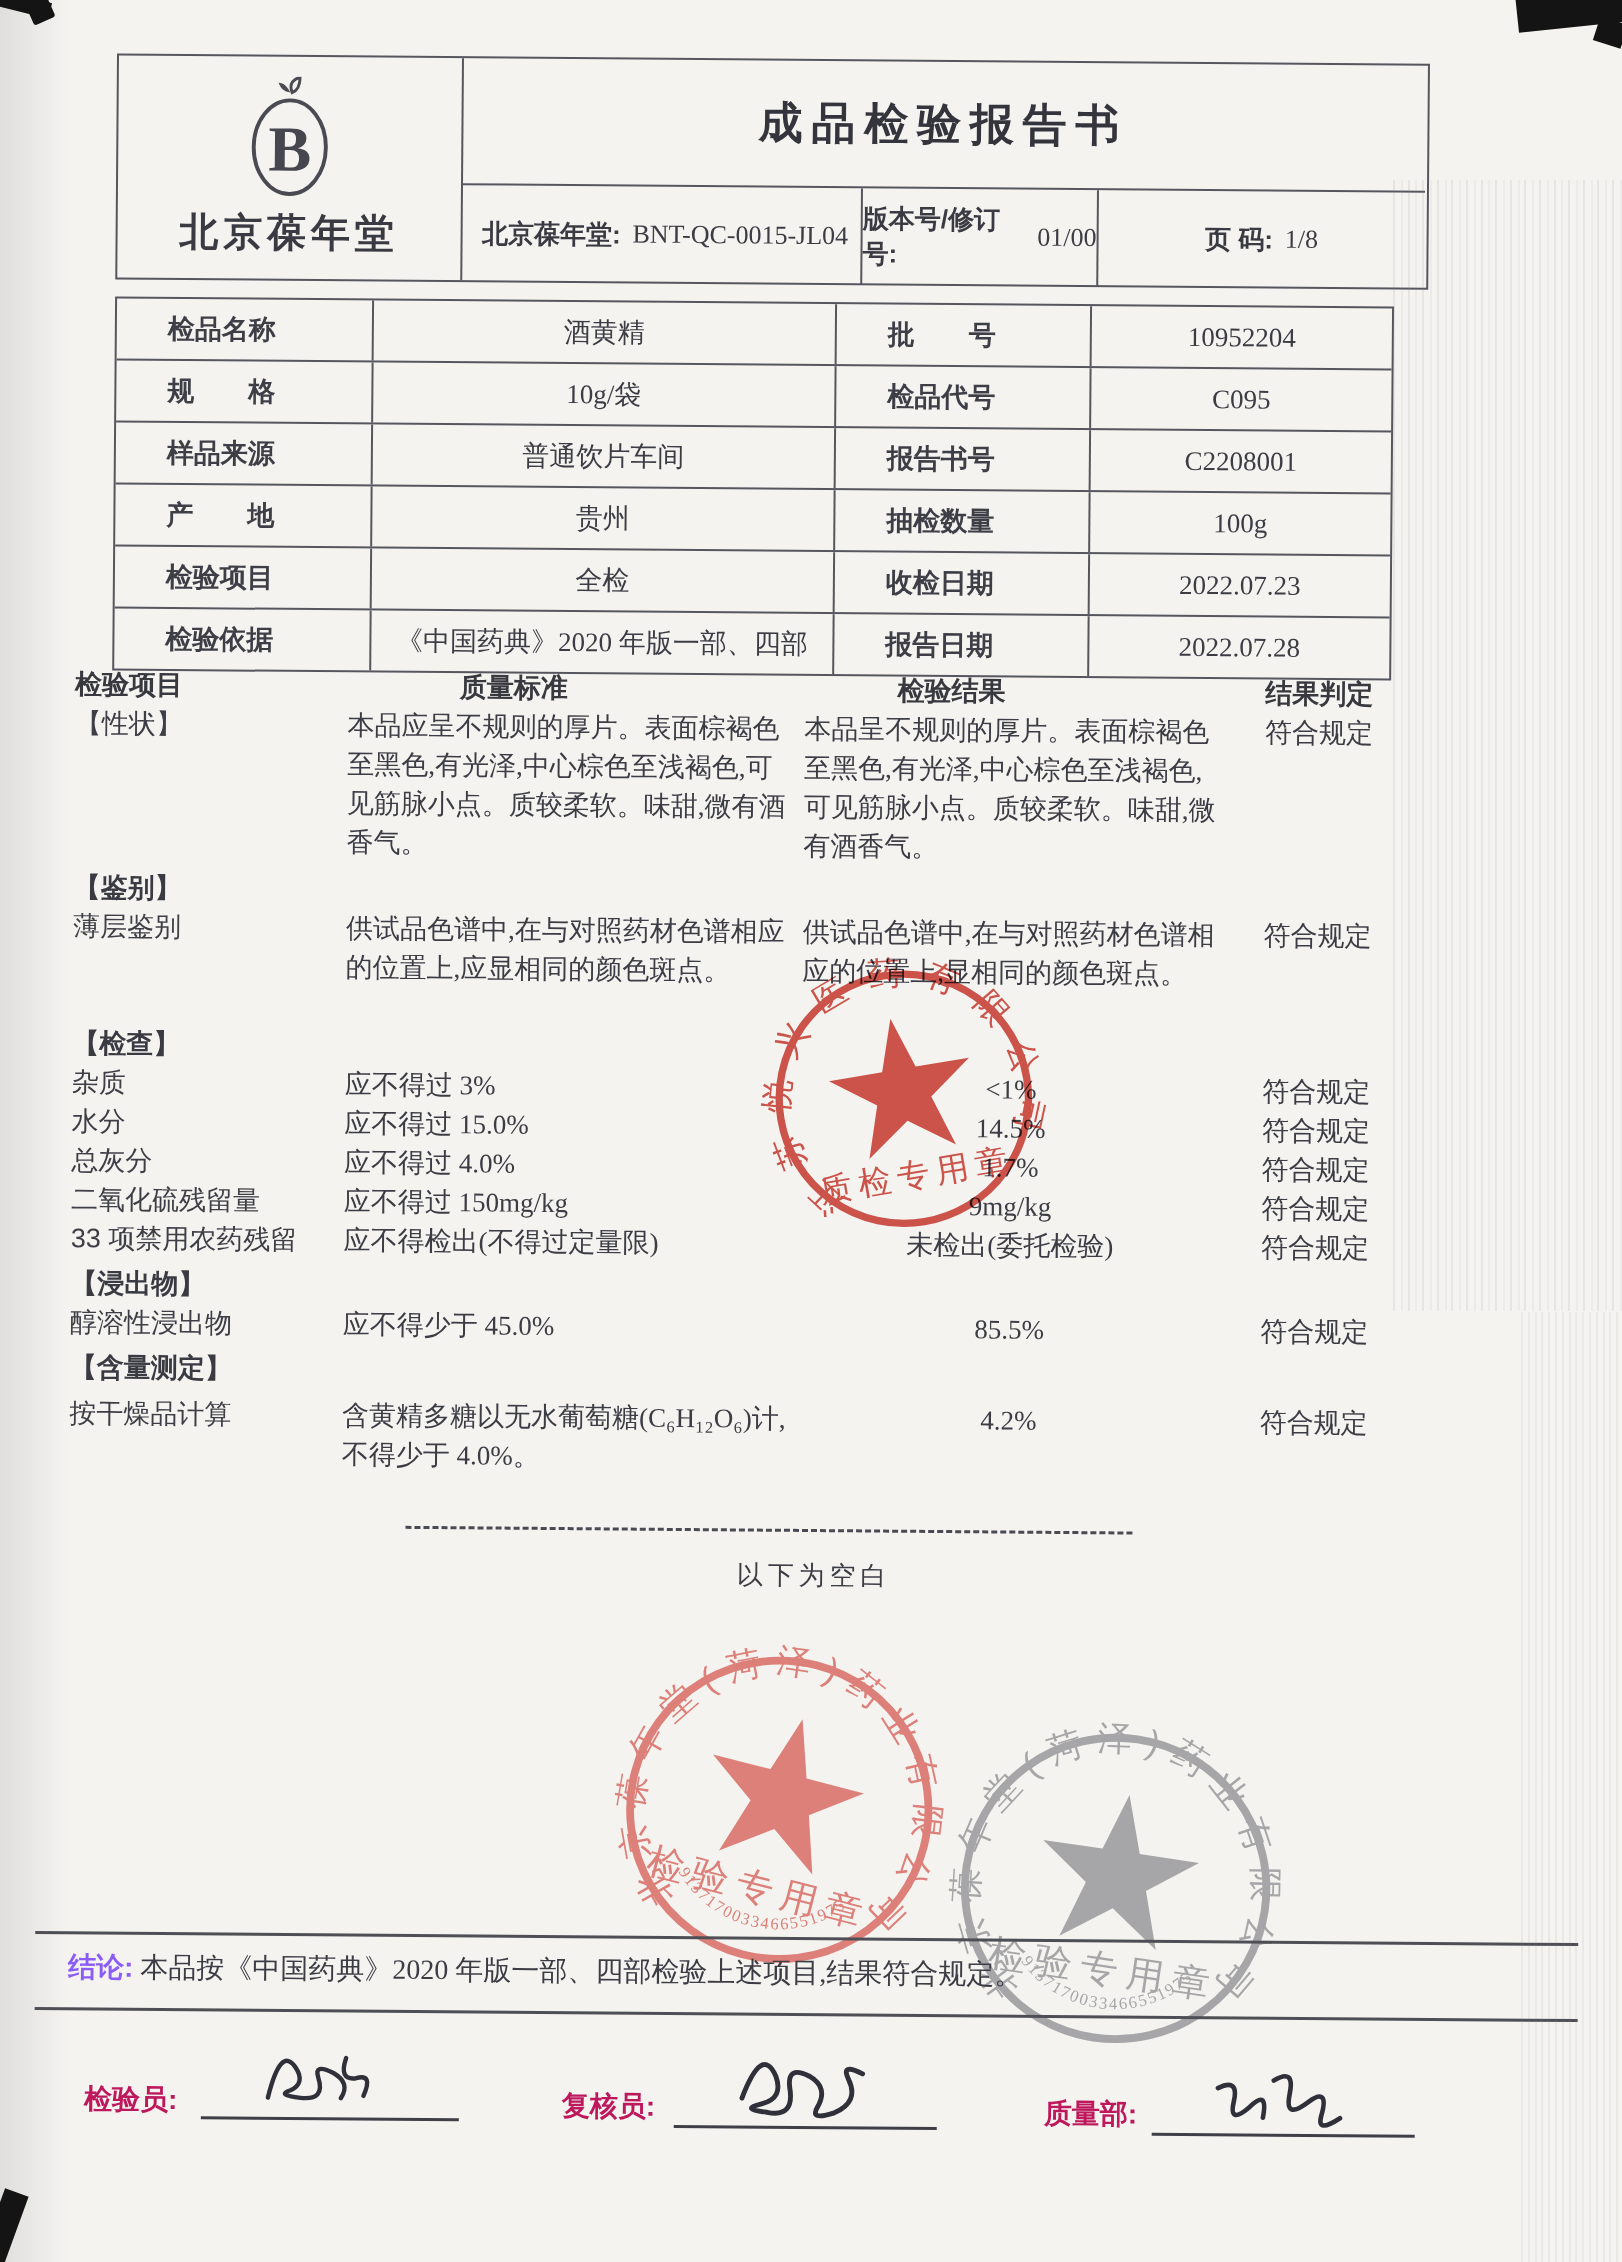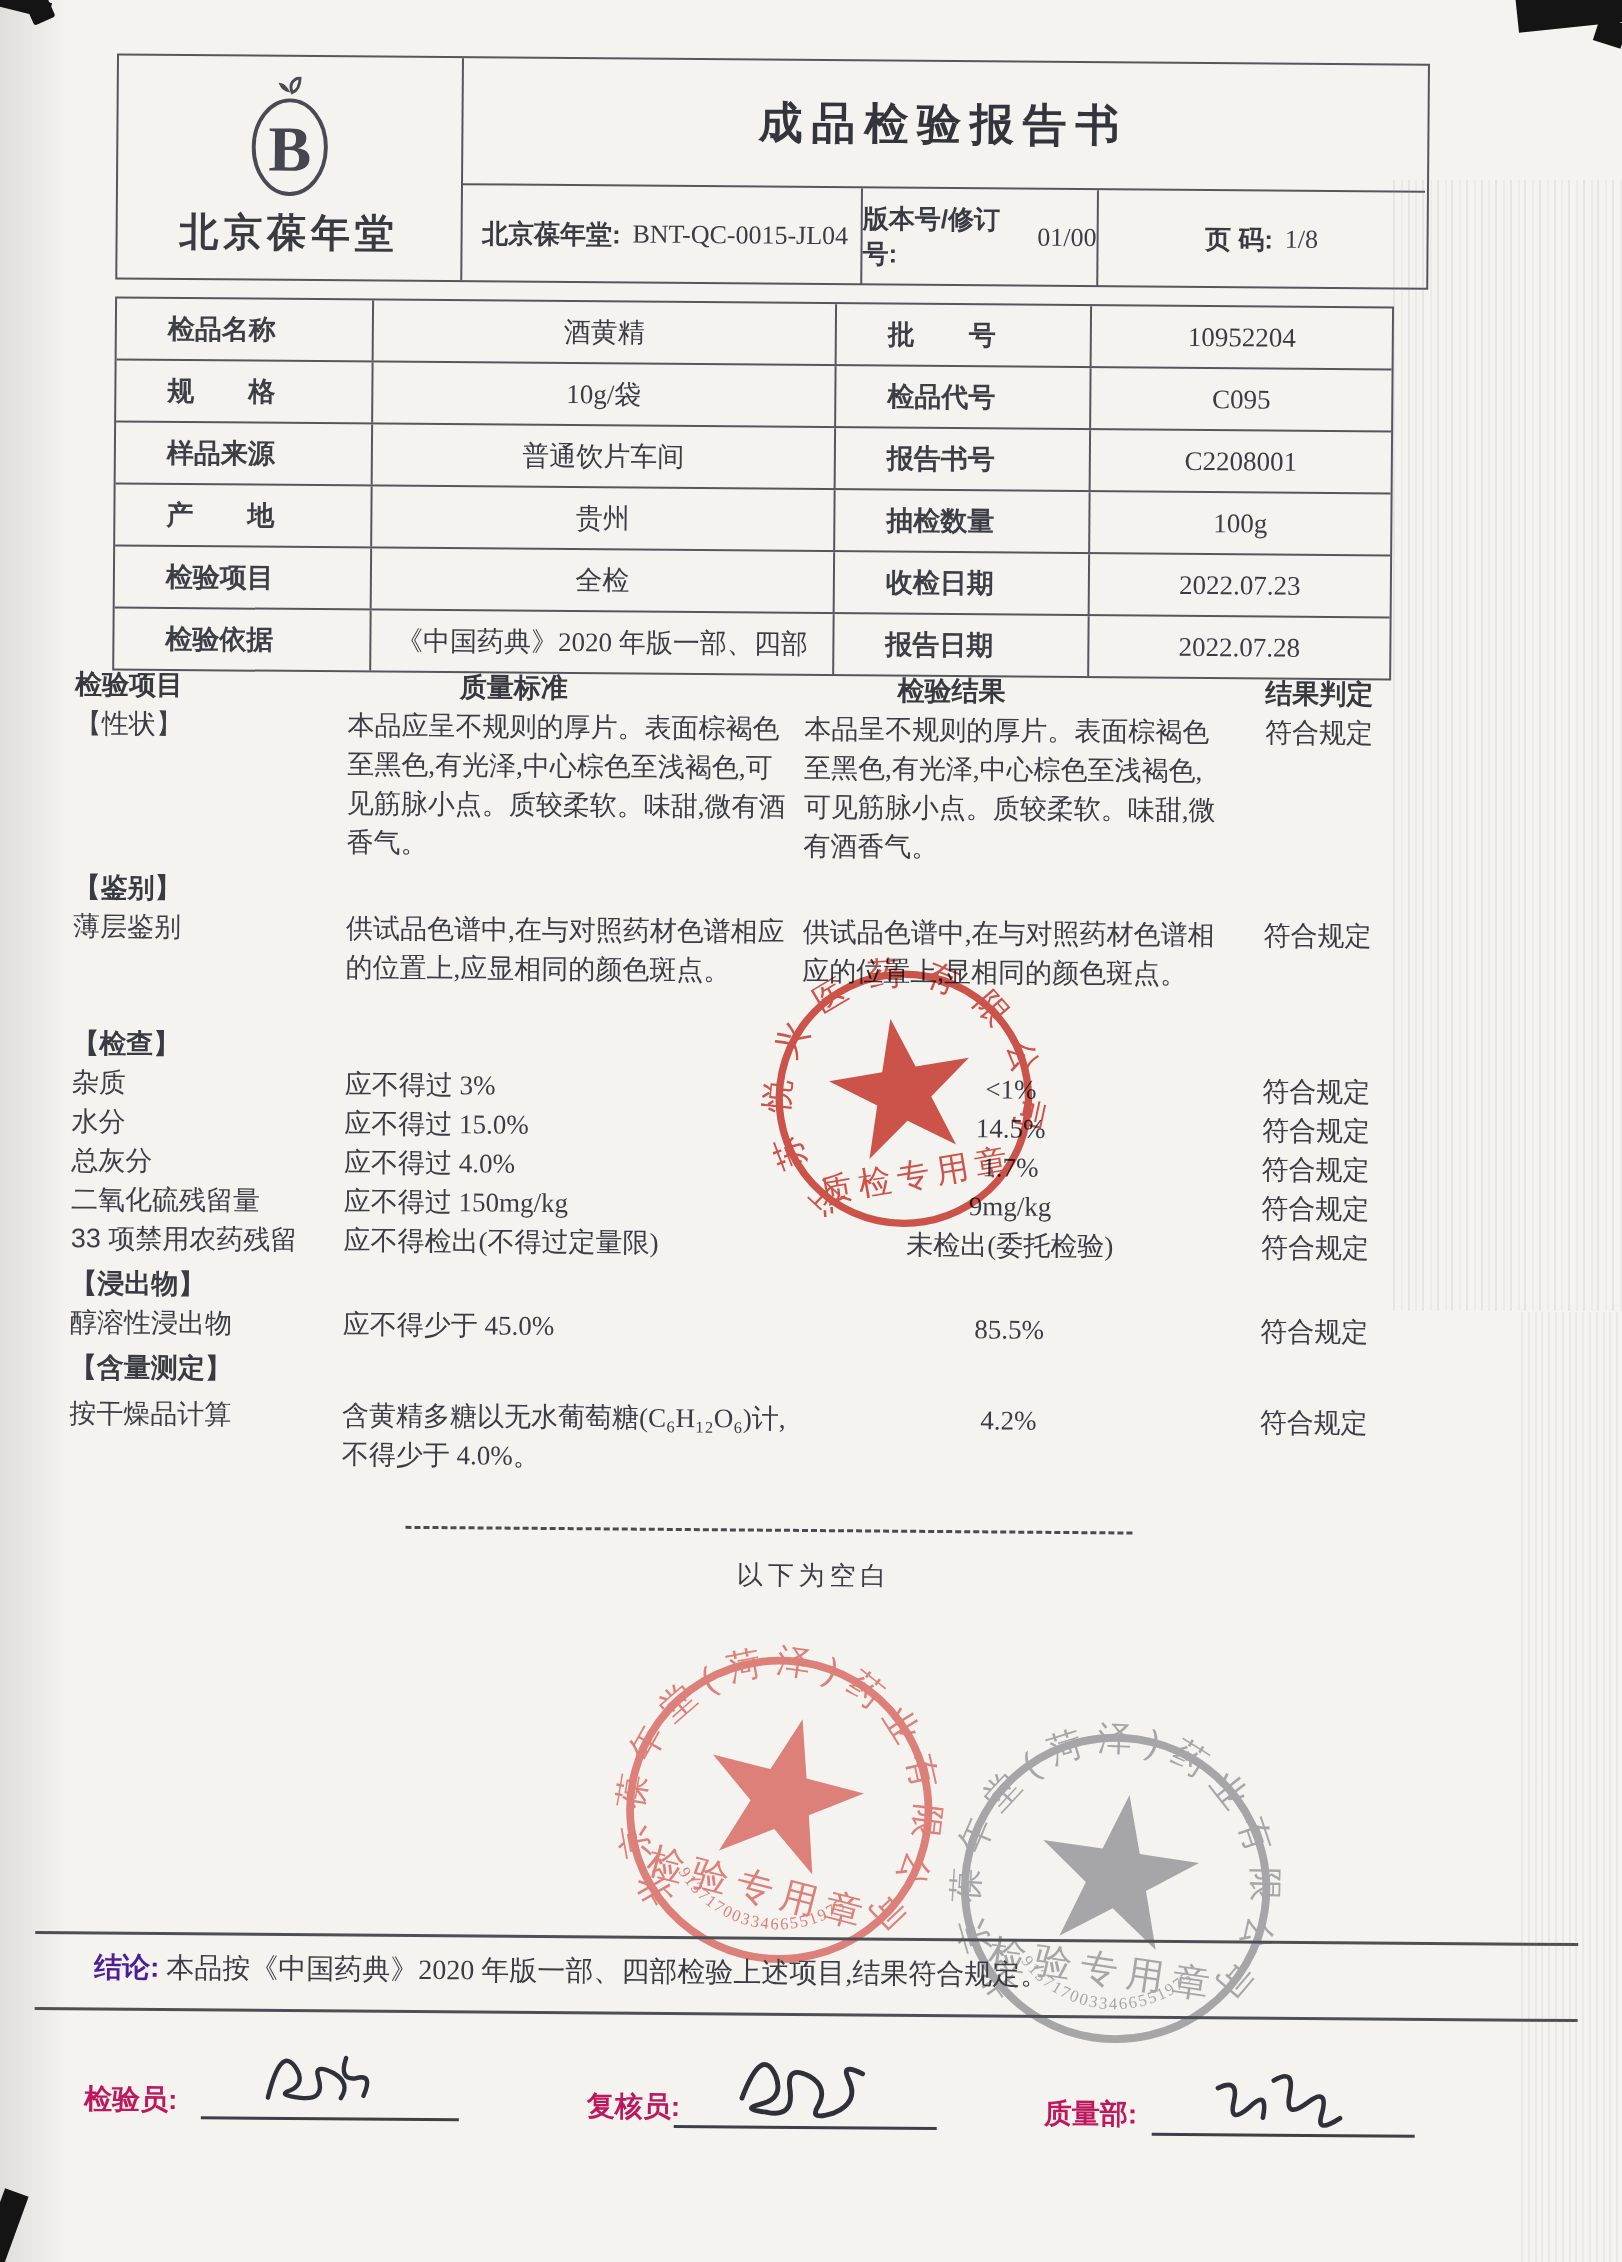--- a/index.html
+++ b/index.html
@@ -45,21 +45,21 @@
   .jud{text-align:center;}
   .gapbig{margin-top:39px;}
   .gapmid{margin-top:7.8px;}
 
   .dashline{position:absolute;left:410px;top:1529px;width:727px;height:0;border-top:3.9px dashed #4a4a52;}
   .blanknote{position:absolute;left:546px;top:1558px;width:546px;text-align:center;font-size:26px;letter-spacing:4.9px;}
 
   
   .cline{position:absolute;left:43px;width:1543px;height:2.9px;background:#4e4e55;}
   .conclusion{position:absolute;left:76px;top:1954px;width:1463px;font-size:28px;}
-  .conclusion b{font-family:"Liberation Sans",sans-serif;color:#4c1d95;margin-left:26px;}
+  .conclusion b{font-family:"Liberation Sans",sans-serif;color:#8b5cf6;}
   .sigrow{position:absolute;left:0;top:2066px;width:1623px;height:117px;font-size:28px;}
   .siglabel{position:absolute;font-family:"Liberation Sans",sans-serif;font-weight:bold;color:#be185d;}
   .sigline{position:absolute;height:2.9px;background:#3f3f47;}
   .sig{position:absolute;color:#30303a;}
 
   
   .stamp{position:absolute;mix-blend-mode:multiply;}
   .stampQC{left:741px;top:934px;width:328px;height:328px;color:#c5382e;opacity:.86;transform:rotate(-10deg);}
   .stampL{left:591px;top:1615px;width:390px;height:390px;color:#d4574f;opacity:.74;transform:rotate(14deg);}
   .stampR{left:926px;top:1689px;width:394px;height:394px;color:#7e7e84;opacity:.66;transform:rotate(8deg);}
@@ -274,21 +274,21 @@
     </div>
     <div class="cline" style="top:2013px;"></div>
 
     <div class="sigrow">
       <div class="siglabel" style="left:93px;top:19.5px;">检验员:</div>
       <svg class="sig" style="left:219px;top:-27px;" width="234" height="88" viewBox="0 0 110 70">
         <path d="M8 50 Q18 8 30 26 Q38 38 26 44 Q14 48 34 50 Q54 52 48 34 Q44 22 60 30 Q74 38 66 50 M70 18 Q64 36 78 34 Q92 30 84 48" fill="none" stroke="#30303a" stroke-width="3.5" stroke-linecap="round"></path>
       </svg>
       <div class="sigline" style="left:210px;top:55px;width:258px;"></div>
 
-      <div class="siglabel" style="left:596px;top:23.4px;text-align:right;">复核员:</div>
+      <div class="siglabel" style="left:571px;top:23.4px;text-align:right;">复核员:</div>
       <svg class="sig" style="left:692px;top:-29px;" width="244" height="98" viewBox="0 0 110 70">
         <path d="M10 44 Q24 6 34 28 Q40 44 24 48 Q8 52 28 54 Q48 58 44 36 Q42 20 58 28 Q72 36 64 50 Q58 60 76 54 Q94 46 86 30 Q80 18 96 26" fill="none" stroke="#30303a" stroke-width="3.5" stroke-linecap="round"></path>
       </svg>
       <div class="sigline" style="left:683px;top:60px;width:263px;"></div>
 
       <div class="siglabel" style="left:1053px;top:27px;">质量部:</div>
       <svg class="sig" style="left:1170px;top:-21.5px;" width="244" height="93" viewBox="0 0 110 70">
         <path d="M6 30 Q22 22 18 40 Q14 58 30 44 Q44 30 40 52 M48 24 Q64 14 60 34 Q56 54 74 40 Q90 28 84 50 Q80 64 98 52" fill="none" stroke="#30303a" stroke-width="3.5" stroke-linecap="round"></path>
       </svg>
       <div class="sigline" style="left:1161px;top:64px;width:263px;"></div>

